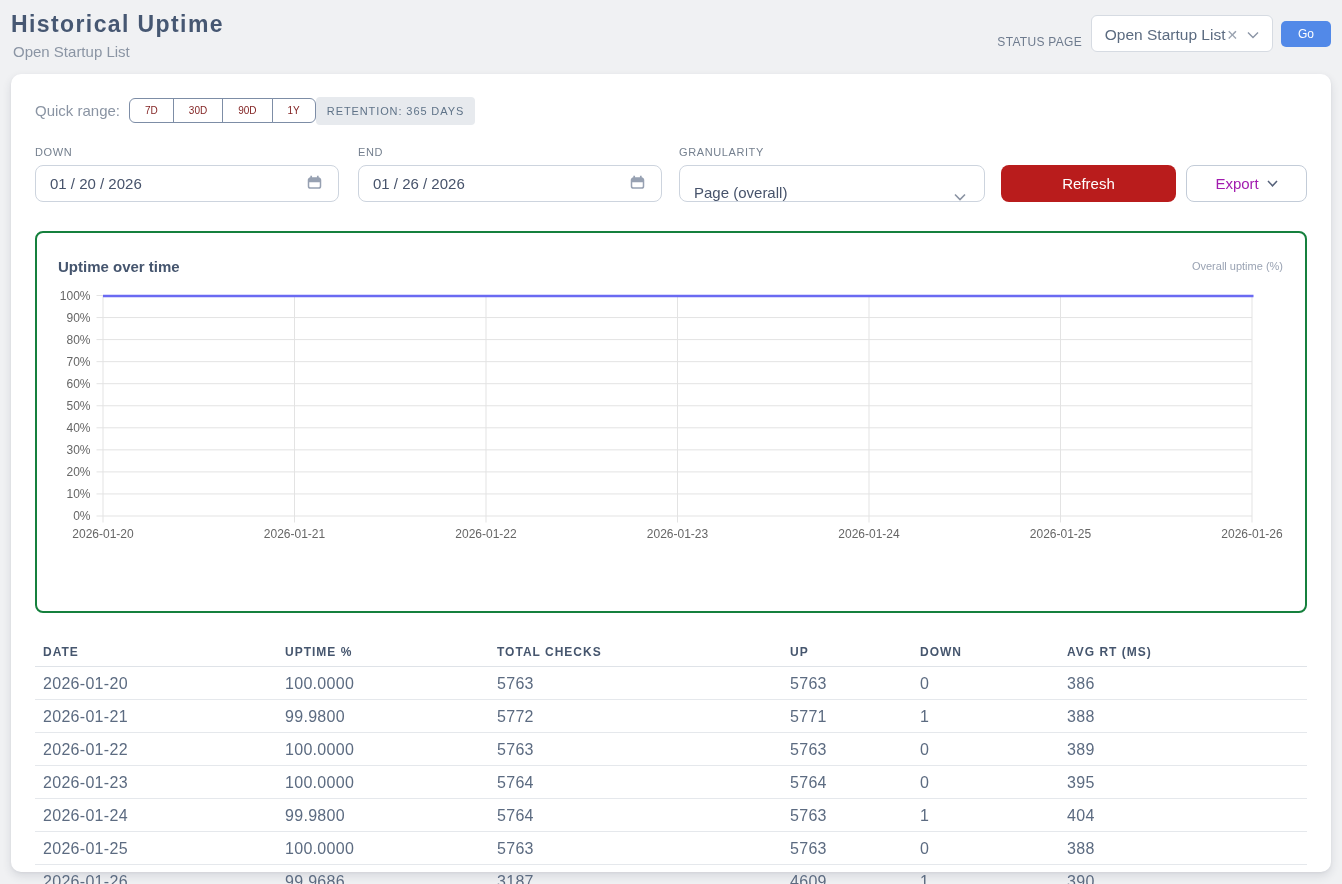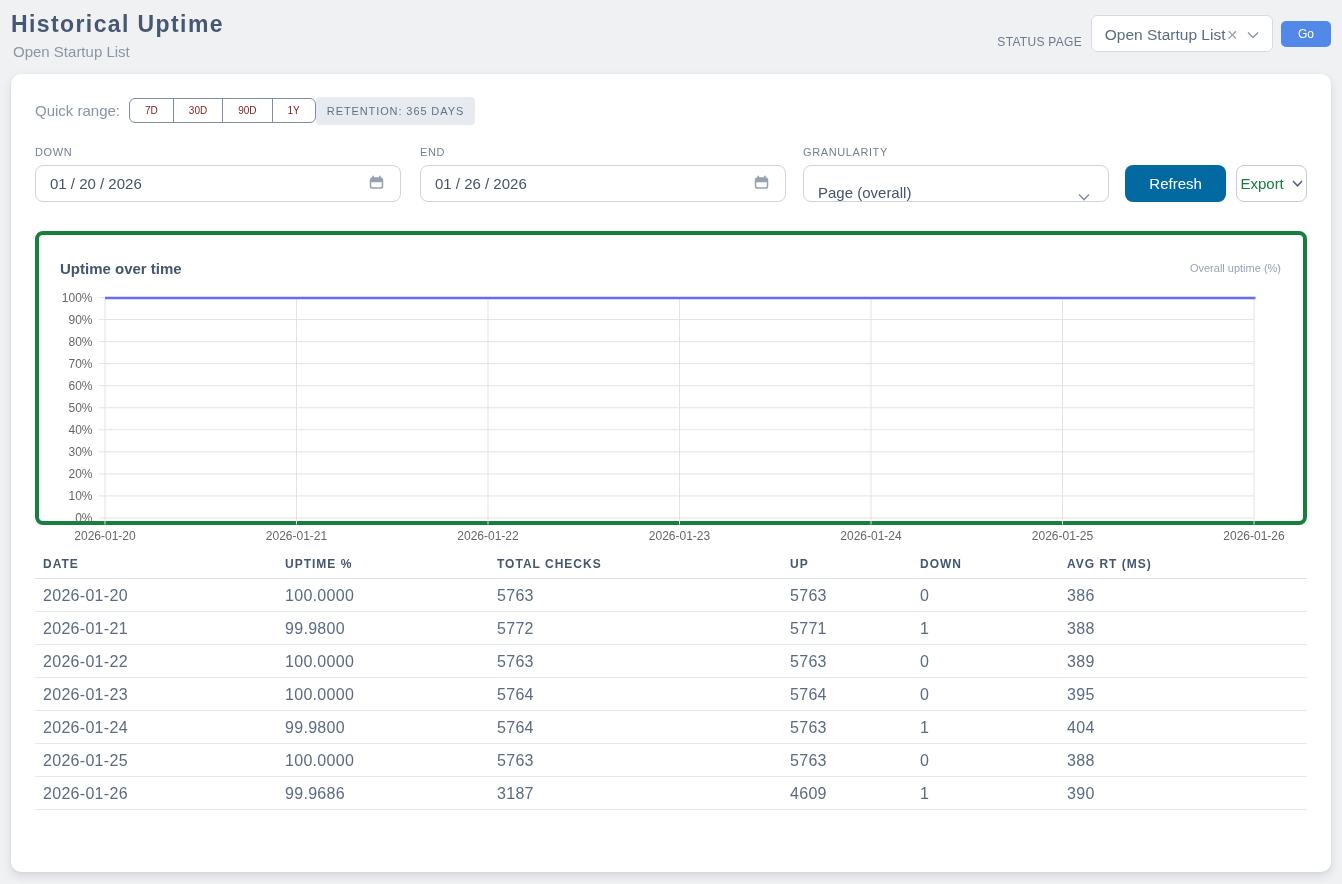--- a/index.html
+++ b/index.html
@@ -19,26 +19,26 @@
 .row1 .ql { font-size:15px; color:#8a94a3; margin-right:9px; }
 .qleft { display:flex; align-items:center; }
 .qgroup { display:flex; }
 .qbtn { height:25px; padding:0 15px; border:1px solid #7d8da6; background:#fff; color:#7f1d1d; font-size:10px; display:flex; align-items:center; margin-left:-1px; }
 .qbtn.f { border-radius:6px 0 0 6px; margin-left:0; }
 .qbtn.l { border-radius:0 6px 6px 0; }
 .badge { height:28px; padding:0 11px; margin-right:6px; background:#e7eaee; border-radius:4px; font-size:11px; letter-spacing:0.9px; color:#5f7388; display:flex; align-items:center; }
 .row2 { display:flex; margin-top:23px; align-items:flex-end; }
 .field .lab { font-size:11px; letter-spacing:0.6px; color:#75808f; margin-bottom:7px; display:block; }
 .ctrl { height:37px; border:1px solid #cdd4de; border-radius:8px; background:#fff; display:flex; align-items:center; font-size:15px; color:#47536b; }
-.dt { width:366px; padding:0 16px 0 14px; justify-content:space-between; }
+.dt { width:304px; padding:0 16px 0 14px; justify-content:space-between; }
 .gran { width:306px; padding:0 18px 0 14px; justify-content:space-between;align-items:flex-end; }
-.refresh { width:190px; height:37px; background:#0369a1; border-radius:8px; color:#fff; font-size:15px; display:flex; align-items:center; justify-content:center; }
-.export { width:131px; height:37px; border:1px solid #c3ccd8; border-radius:8px; background:#fff; color:#15803d; font-size:15px; display:flex; align-items:center; justify-content:center; }
+.refresh { width:190px; height:37px; background:#b91c1c; border-radius:8px; color:#fff; font-size:15px; display:flex; align-items:center; justify-content:center; }
+.export { width:131px; height:37px; border:1px solid #c3ccd8; border-radius:8px; background:#fff; color:#a21caf; font-size:15px; display:flex; align-items:center; justify-content:center; }
 .export svg { margin-left:8px; }
-.chartcard { margin-top:29px; height:294px; border:4px solid #15803d; border-radius:8px; position:relative; }
+.chartcard { margin-top:29px; height:382px; border:2px solid #15803d; border-radius:8px; position:relative; }
 .ctitle { position:absolute; left:21px; top:25px; font-size:15px; font-weight:700; color:#45556e; }
 .clabel { position:absolute; right:22px; top:27px; font-size:11px; color:#9aa3b3; }
 table { border-collapse:collapse; table-layout:fixed; width:1272px; margin-top:19px; }
 th { text-align:left; font-size:12px; letter-spacing:1px; color:#46566e; padding:6px 8px 0 8px; height:34px; border-bottom:1px solid #dfe3e8; font-weight:700; }
 td { font-size:16px; color:#5c6b81; letter-spacing:0.3px; padding:2px 8px 0 8px; height:33px; border-bottom:1px solid #e5e8ec; }
 </style>
 </head>
 <body>
 <div class="hdr">
   <div>

